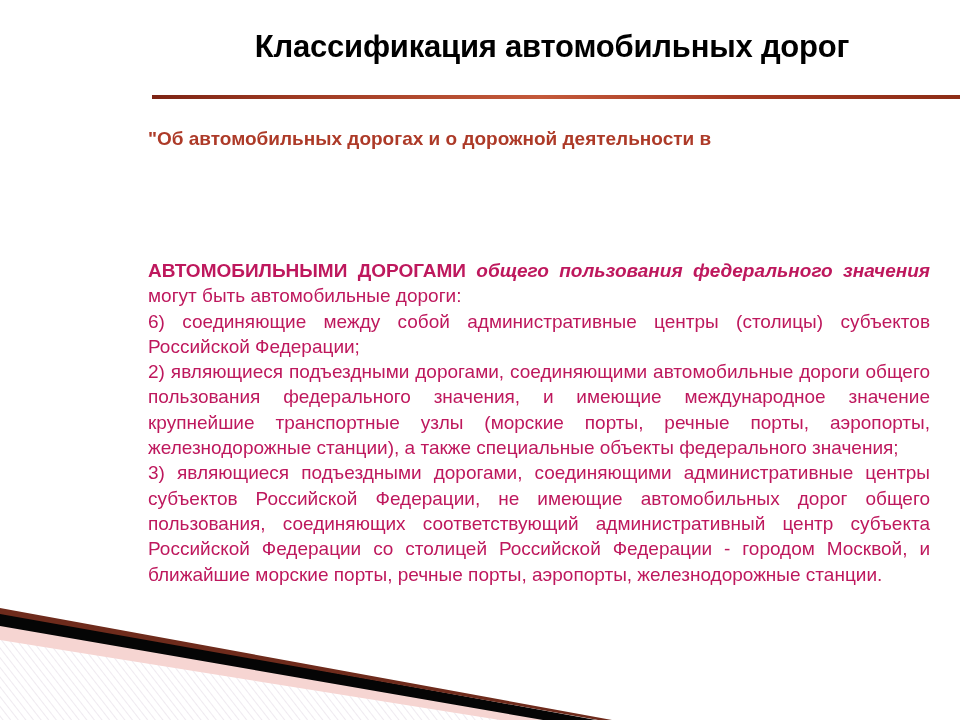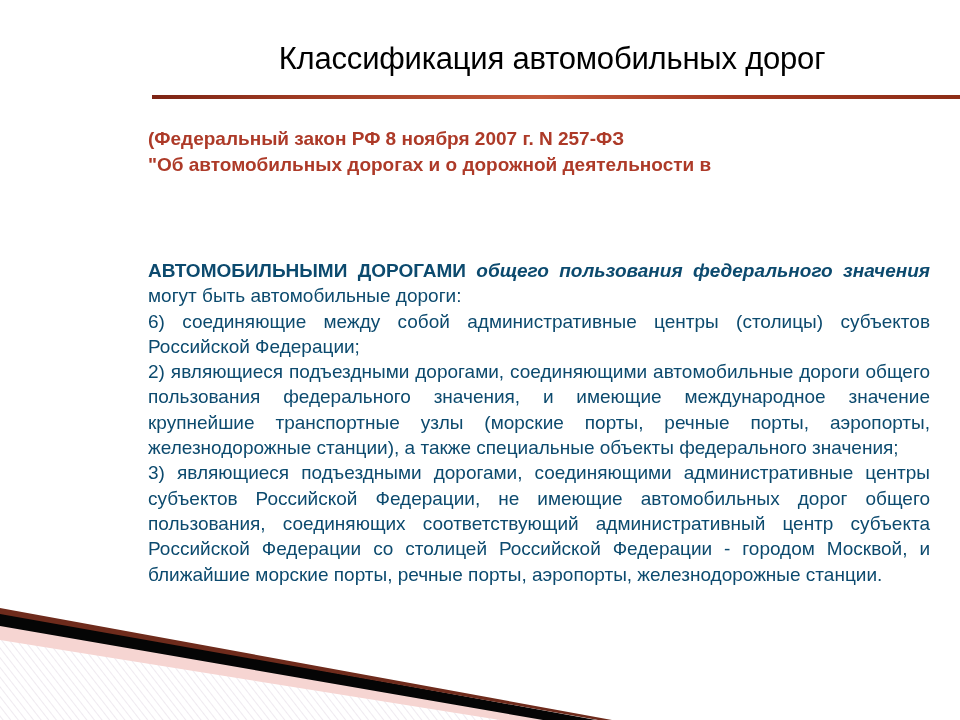--- a/index.html
+++ b/index.html
@@ -15,25 +15,25 @@
     width: 960px;
     height: 720px;
     background: #ffffff;
     overflow: hidden;
   }
 
   
   #slide-title {
     position: absolute;
     left: 152px;
-    top: 38px;
+    top: 26px;
     width: 800px;
     height: 48px;
     font-size: 31px;
-    font-weight: normal;
+    font-weight: bold;
     color: #000000;
     text-align: center;
     letter-spacing: -0.2px;
     line-height: 42px;
     white-space: nowrap;
   }
 
   
   #title-rule {
     position: absolute;
@@ -63,21 +63,21 @@
   }
   #law-ref .ln { display: block; white-space: nowrap; }
 
   
   #body-text {
     position: absolute;
     left: 148px;
     top: 258px;
     width: 782px;
     font-size: 19px;
-    color: #0c4a6e;
+    color: #be185d;
     line-height: 25.3px;
     text-align: justify;
     text-justify: inter-word;
   }
   #body-text p {
     margin: 0;
   }
   .b  { font-weight: bold; }
   .bi { font-weight: bold; font-style: italic; }
 
@@ -95,21 +95,20 @@
 </head>
 <body>
 
 <div id="slide">
 
   <div id="slide-title">Классификация автомобильных дорог</div>
 
   <div id="title-rule"></div>
 
   <div id="law-ref">
-    <span class="ln">(Федеральный закон РФ 8 ноября 2007 г. N 257-ФЗ</span>
     <span class="ln">"Об автомобильных дорогах и о дорожной деятельности в</span>
   </div>
 
   <div id="body-text">
     <p><span class="b">АВТОМОБИЛЬНЫМИ ДОРОГАМИ</span><span> </span><span class="bi">общего пользования федерального значения</span><span> </span><span>могут быть автомобильные дороги:</span></p>
     <p>6) соединяющие между собой административные центры (столицы) субъектов Российской Федерации;</p>
     <p>2) являющиеся подъездными дорогами, соединяющими автомобильные дороги общего пользования федерального значения, и имеющие международное значение крупнейшие транспортные узлы (морские порты, речные порты, аэропорты, железнодорожные станции), а также специальные объекты федерального значения;</p>
     <p>3) являющиеся подъездными дорогами, соединяющими административные центры субъектов Российской Федерации, не имеющие автомобильных дорог общего пользования, соединяющих соответствующий административный центр субъекта Российской Федерации со столицей Российской Федерации - городом Москвой, и ближайшие морские порты, речные порты, аэропорты, железнодорожные станции.</p>
   </div>
 

